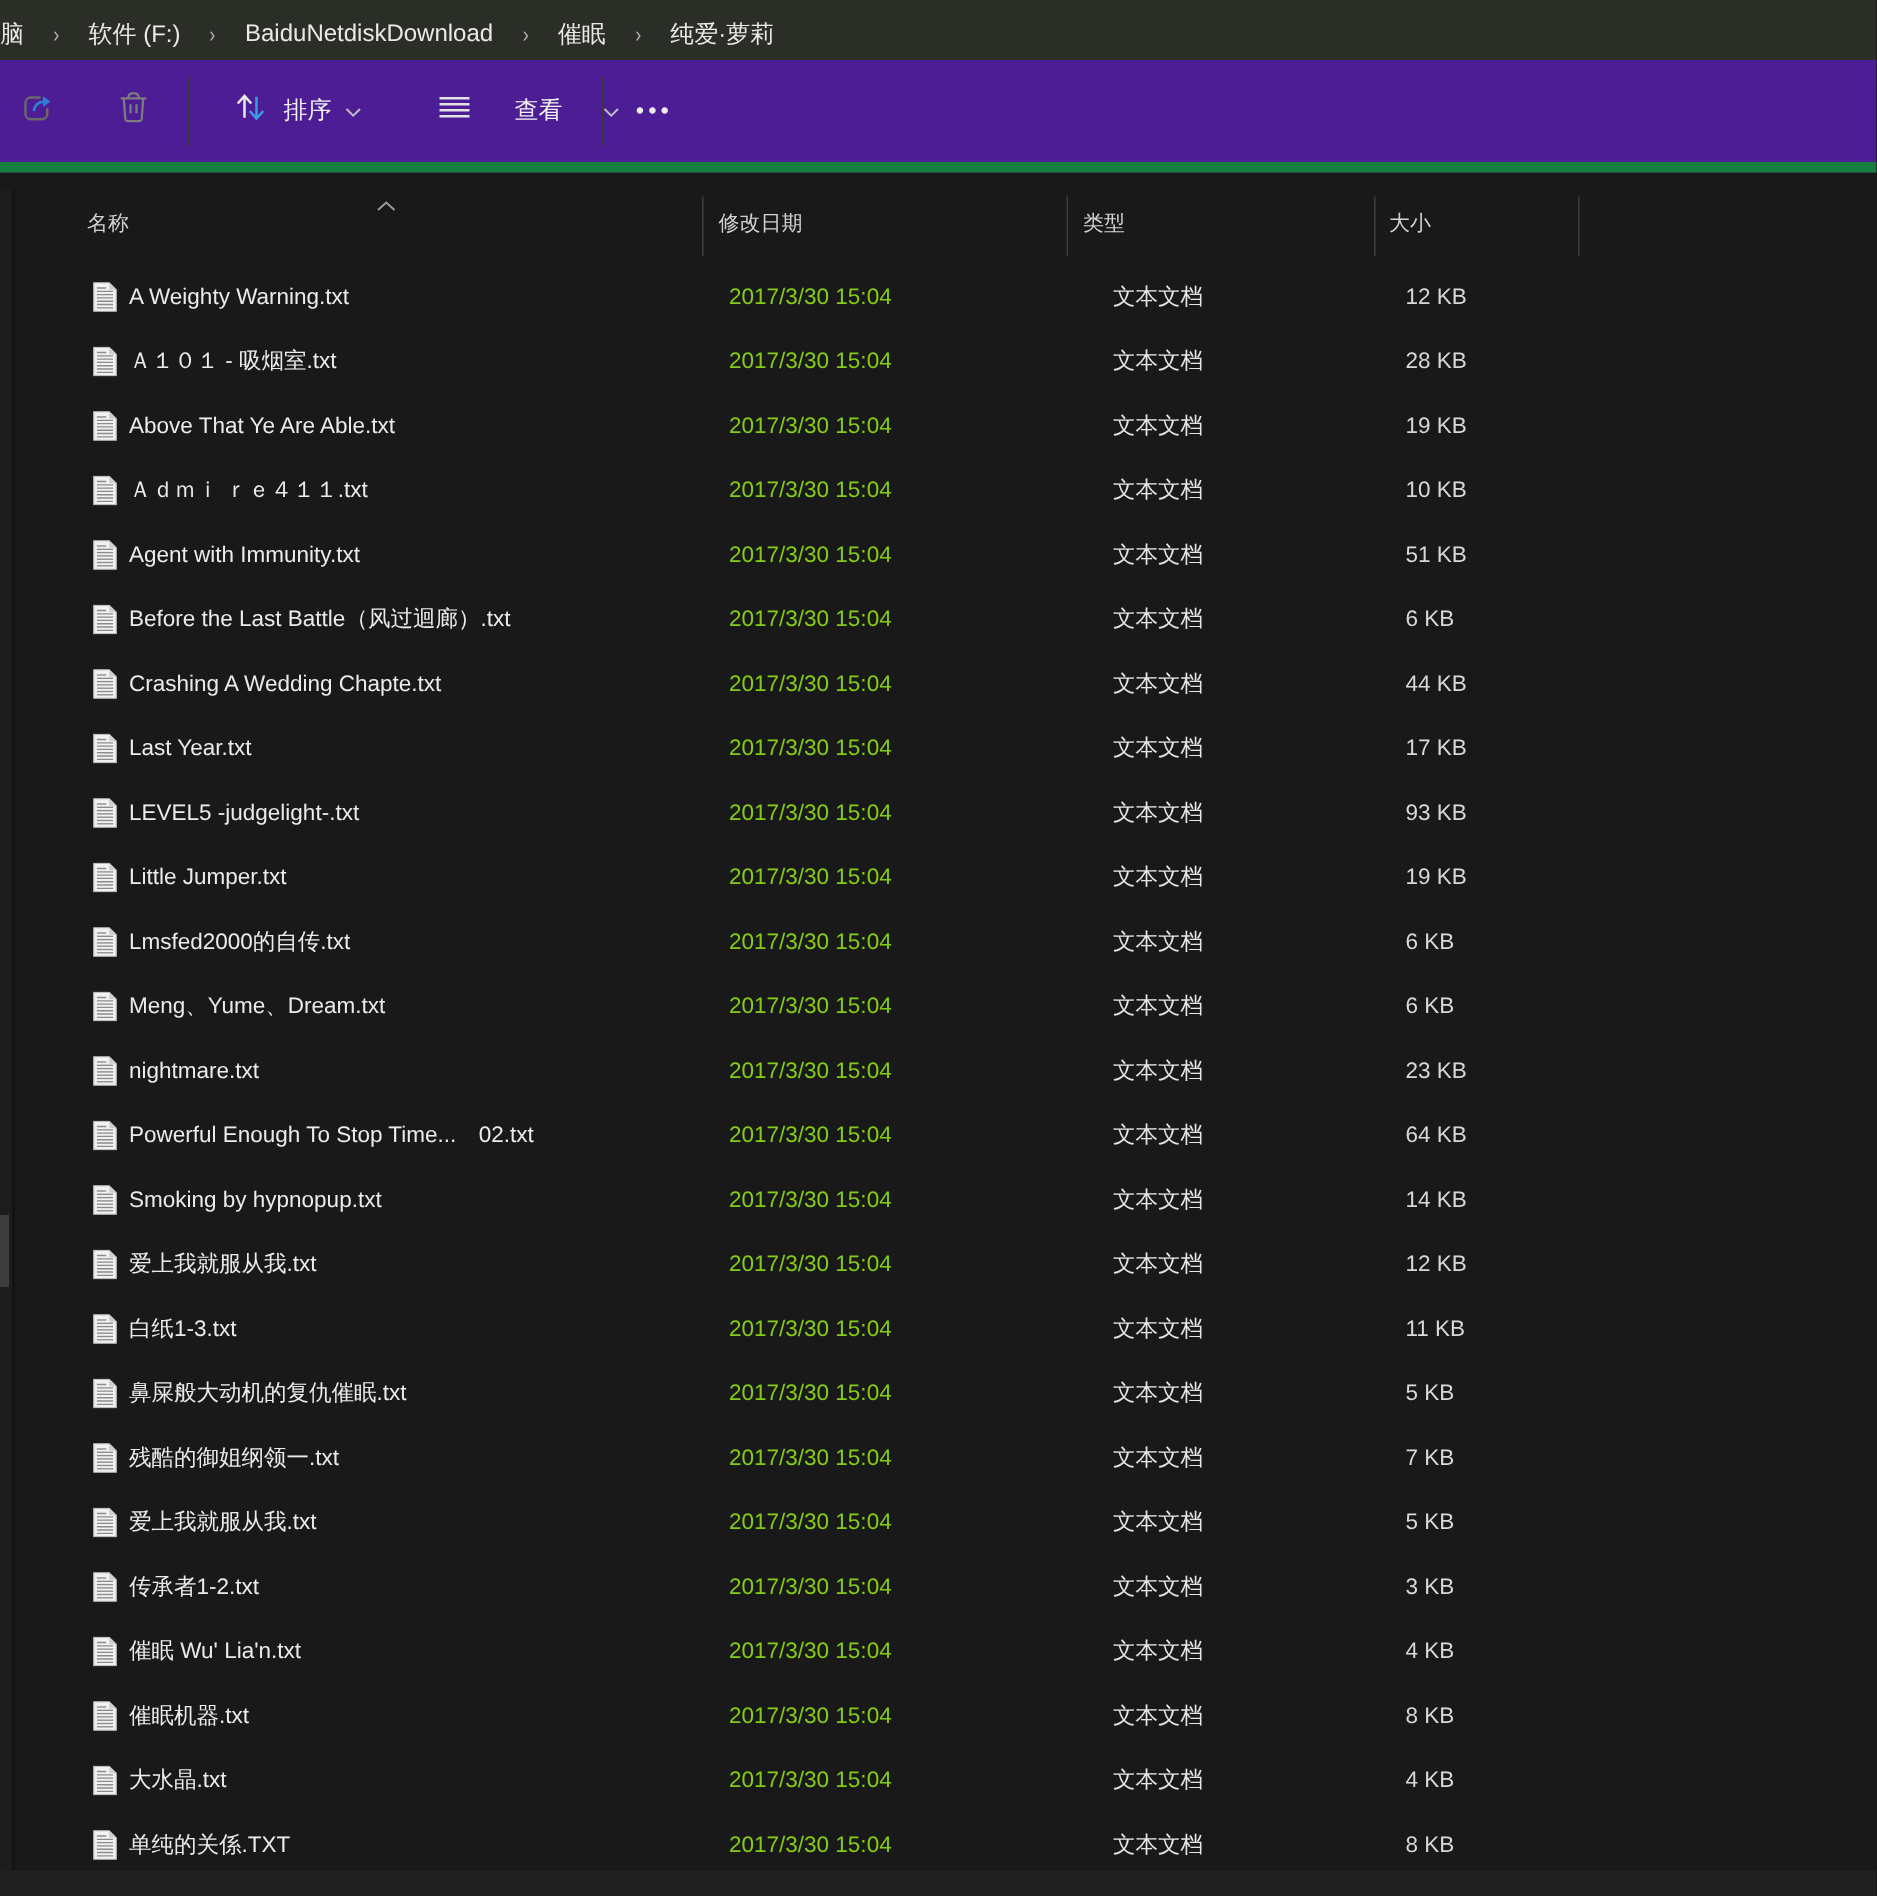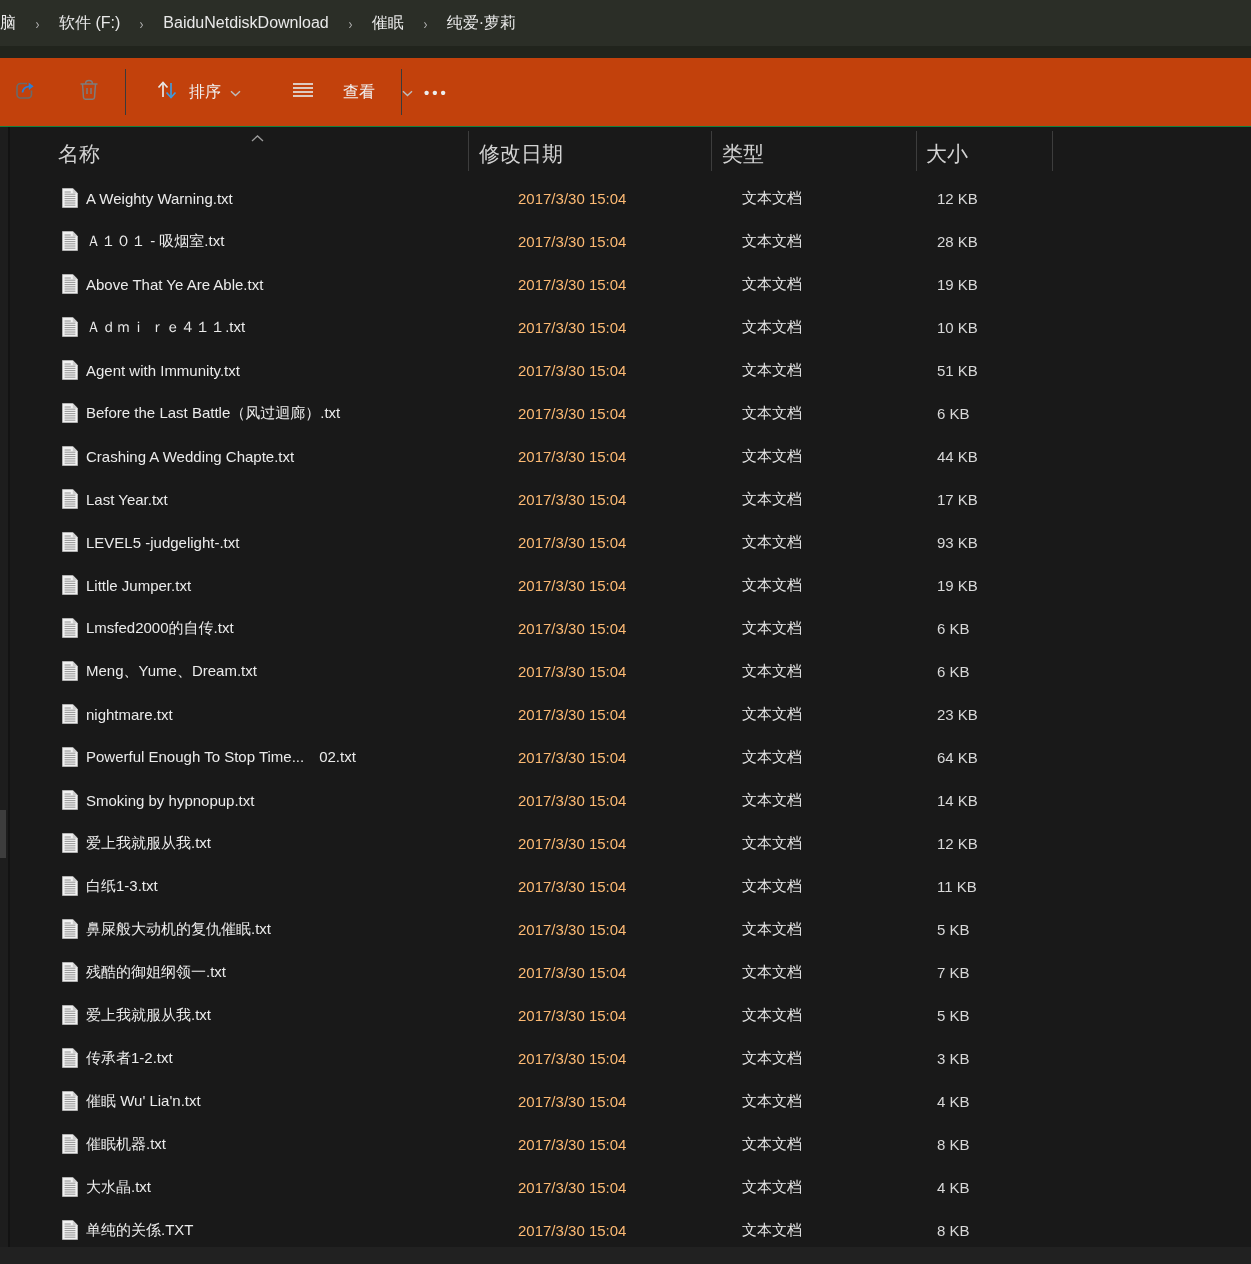--- a/index.html
+++ b/index.html
@@ -15,50 +15,50 @@
     background:#2b2e27; display:flex; align-items:center; overflow:hidden;
     color:#e9e9e9; font-size:16px; white-space:nowrap;
   }
   .bc-item { padding:3px 7px; margin:0; cursor:default; border-radius:4px; }
   .bc-item:first-child { margin-left:-7px; }
   .bc-sep { color:#b2b2b2; font-size:15px; margin:0 12px; transform:scaleX(0.8); }
   
   #gap-strip { position:absolute; left:0; top:46px; width:1251px; height:12px; background:#21241d; }
   
   #toolbar {
-    position:absolute; left:0; top:58px; width:1251px; height:68px;
-    background:#c2410c; border-bottom:3px solid #15803d;
+    position:absolute; left:0; top:40px; width:1251px; height:68px;
+    background:#4c1d95; border-bottom:7px solid #15803d;
   }
   .tb-btn {
     position:absolute; top:50%; transform:translateY(-50%);
     display:flex; align-items:center; gap:9px;
     color:#f0f0f0; font-size:16px; background:transparent; border:0; padding:6px; border-radius:4px;
     font-family:inherit;
   }
   #share-btn { left:6px; }
   #delete-btn { left:70px; }
   #sort-btn { left:148px; }
   #view-btn { left:284px;gap:27px; }
   #more-btn { left:418px; letter-spacing:3px; font-size:15px; font-weight:bold; color:#ededed; }
   .tb-divider { position:absolute; top:11px; height:46px; width:1px; background:#3a3a3a; }
   #tb-div-1 { left:125px; }
   #tb-div-2 { left:401px; }
   
   #main { position:absolute; left:0; top:127px; width:1251px; height:1120px; background:#191919; }
-  .hdr-label { position:absolute; top:13px; font-size:21px; color:#d2d2d2; white-space:nowrap; cursor:default; }
+  .hdr-label { position:absolute; top:13px; font-size:14px; color:#d2d2d2; white-space:nowrap; cursor:default; }
   #hdr-name { left:58px; } #hdr-date { left:479px; } #hdr-type { left:722px; } #hdr-size { left:926px; }
   .hdr-sep { position:absolute; top:4px; height:40px; width:1px; background:#3d3d3d; }
   #hdr-sep-1 { left:468px; } #hdr-sep-2 { left:711px; } #hdr-sep-3 { left:916px; } #hdr-sep-4 { left:1052px; }
   #sort-asc { position:absolute; left:251px; top:1px; }
   #file-list { position:absolute; left:0; top:49px; width:1251px; height:1071px; overflow:hidden;margin-left:20px; }
   .row { position:relative; height:43px; }
   .file-icon { position:absolute; left:42px; top:50%; transform:translateY(-50%); width:16px; height:20px; }
   .cell { position:absolute; top:50%; transform:translateY(-50%); font-size:15px; white-space:nowrap; }
   .c-name { left:66px; color:#ebebeb; }
-  .c-date { left:498px; color:#fdba74; }
+  .c-date { left:466px; color:#84cc16; }
   .c-type { left:722px; color:#e5e5e5; }
   .c-size { left:917px; width:120px; text-align:left; color:#d8d8d8; }
   
   #left-rail { position:absolute; left:0; top:127px; width:8px; height:1120px; background:#1d1d1d; border-right:2px solid #121212; }
   #scroll-thumb { position:absolute; left:0; top:683px; width:6px; height:48px; background:#3d3d3d; }
   
   #status-bar { position:absolute; left:0; top:1247px; width:1251px; height:17px; background:#212121; }
 </style>
 </head>
 <body>

